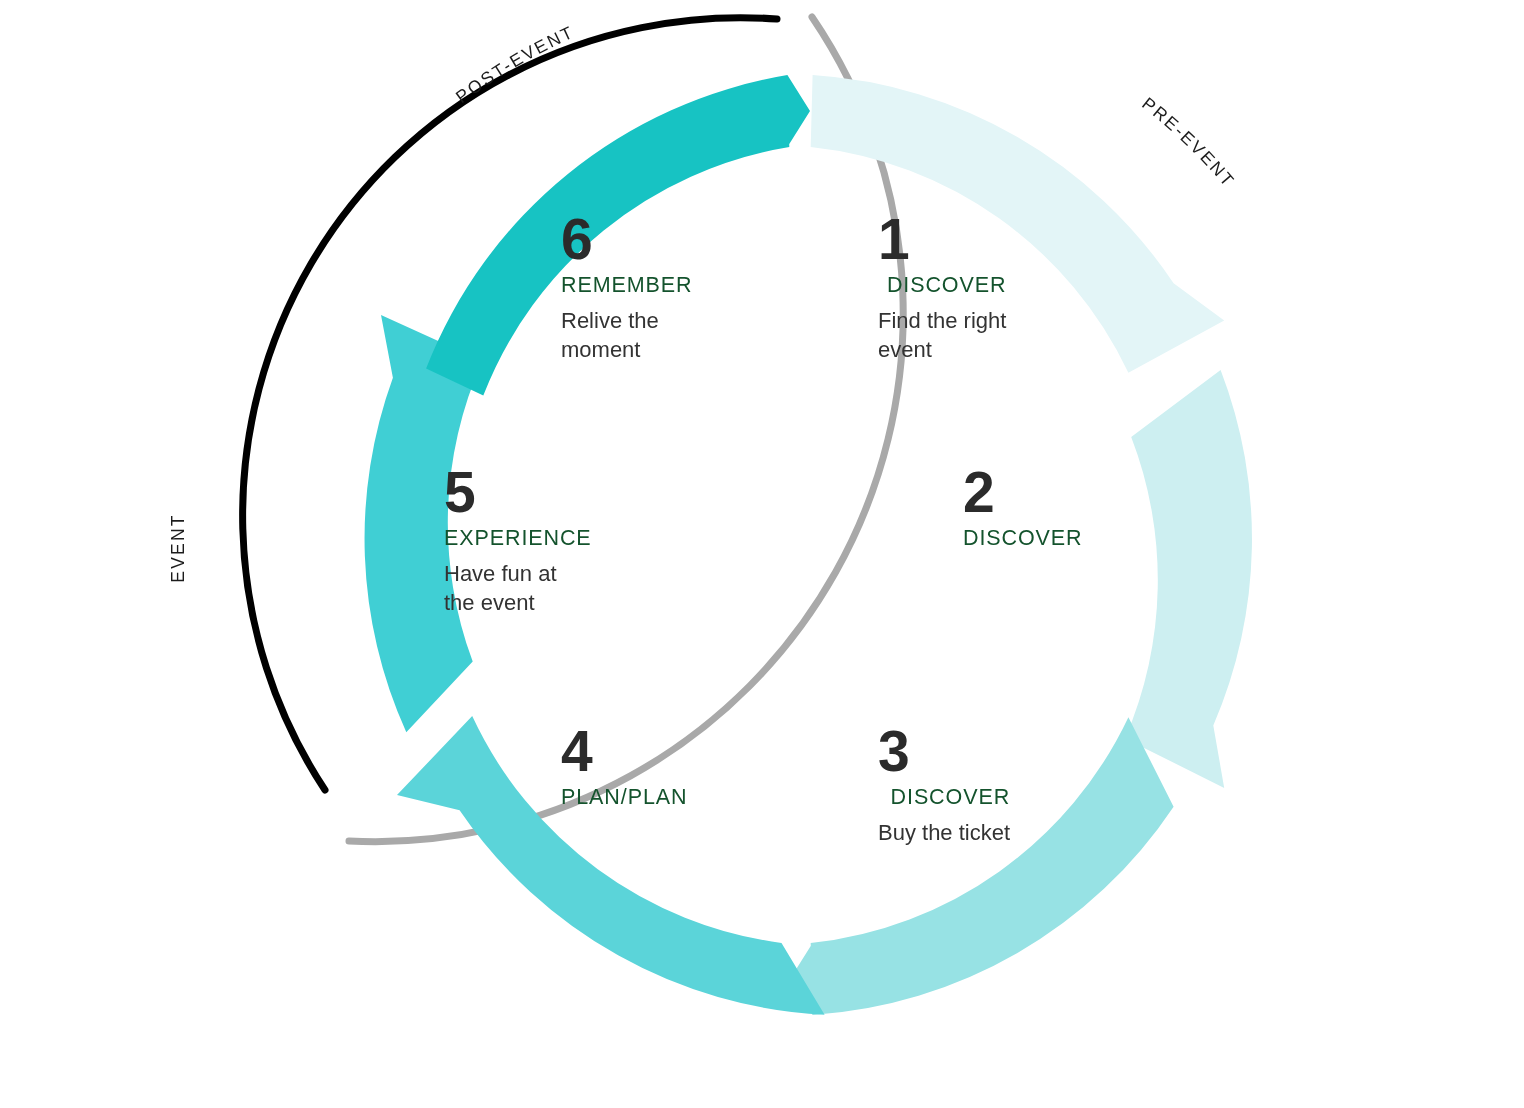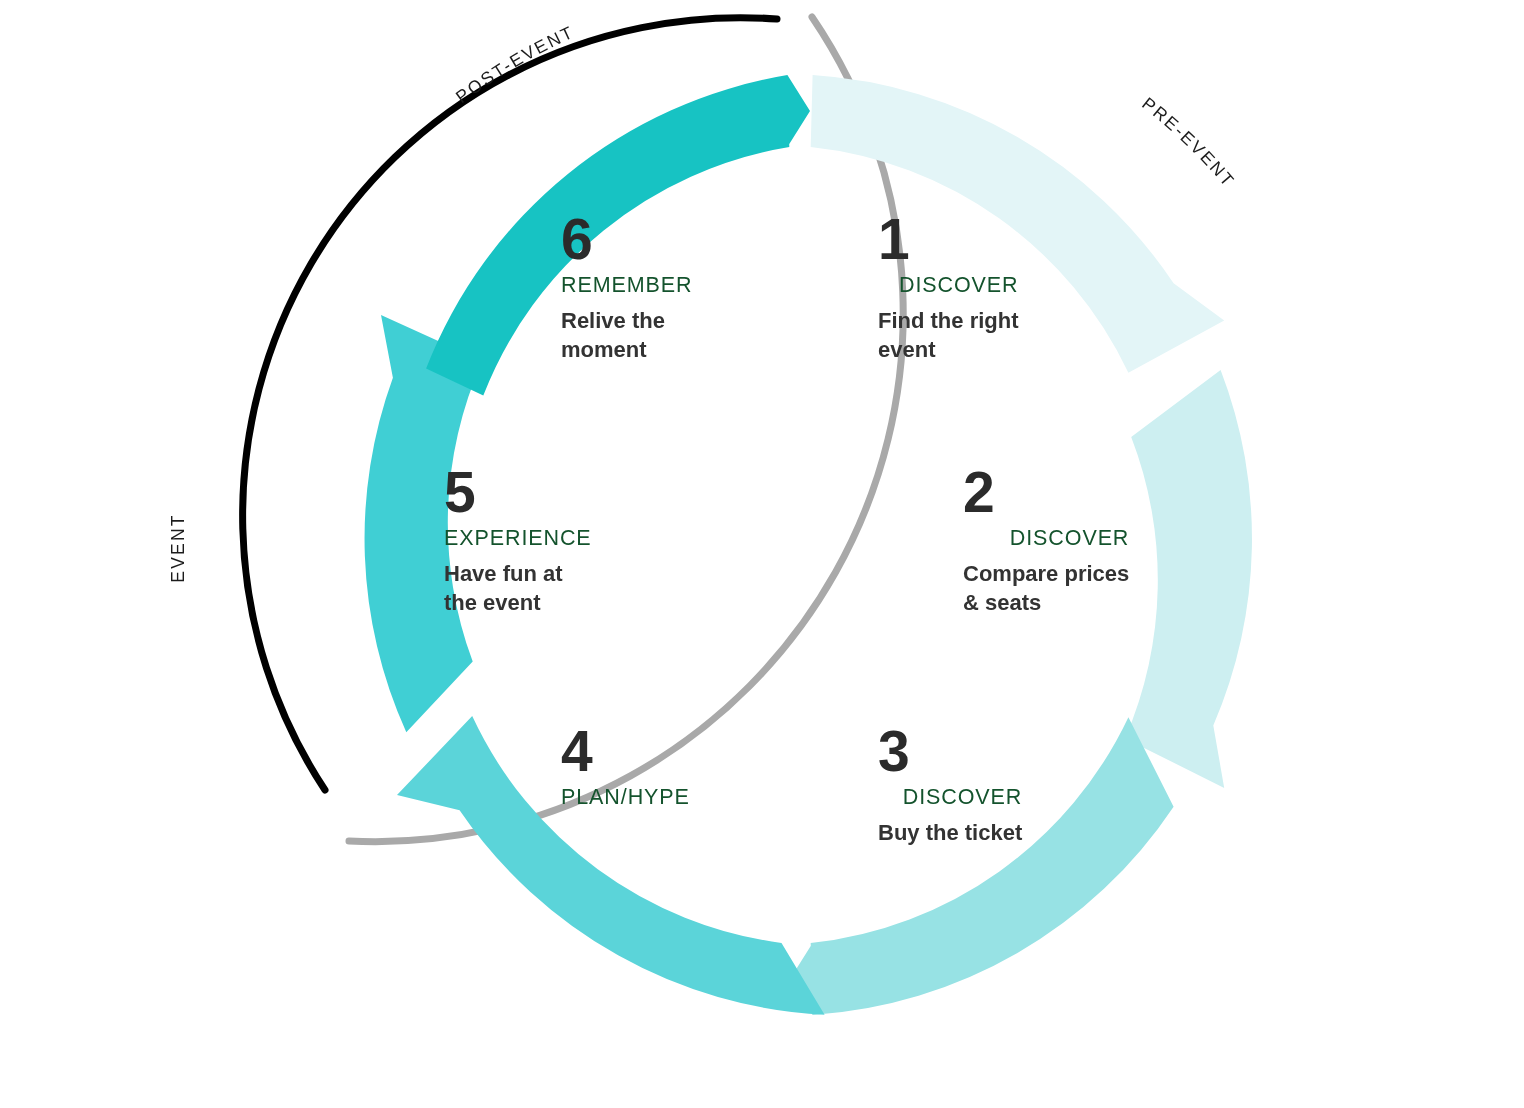--- a/index.html
+++ b/index.html
@@ -43,21 +43,21 @@
     font-weight: 400;
     color: #14532d;
     letter-spacing: 0.9px;
     line-height: 1.1;
     margin: 0 0 8px 0;
     font-family: "Liberation Sans", sans-serif;
     text-align: right;
   }
   .step-desc {
     font-size: 22px;
-    font-weight: 700;
+    font-weight: 400;
     color: #333333;
     line-height: 1.32;
     margin: 0;
     white-space: pre-line;
     font-family: "Liberation Sans", sans-serif;
   }
   
   .sb-1 { left: 878px; top: 212px; }
   .sb-2 { left: 963px; top: 465px; }
   .sb-3 { left: 878px; top: 724px; }
@@ -177,33 +177,31 @@
   <div class="step-block sb-1">
     <div class="step-num">1</div>
     <div class="step-title">DISCOVER</div>
     <div class="step-desc">Find the right
 event</div>
   </div>
 
   <div class="step-block sb-2">
     <div class="step-num">2</div>
     <div class="step-title">DISCOVER</div>
-    <div class="step-desc">Compare prices
-&amp; seats</div>
   </div>
 
   <div class="step-block sb-3">
     <div class="step-num">3</div>
     <div class="step-title">DISCOVER</div>
     <div class="step-desc">Buy the ticket</div>
   </div>
 
   <div class="step-block sb-4">
     <div class="step-num">4</div>
-    <div class="step-title">PLAN/HYPE</div>
+    <div class="step-title">PLAN/PLAN</div>
   </div>
 
   <div class="step-block sb-5">
     <div class="step-num">5</div>
     <div class="step-title">EXPERIENCE</div>
     <div class="step-desc">Have fun at
 the event</div>
   </div>
 
   <div class="step-block sb-6">

